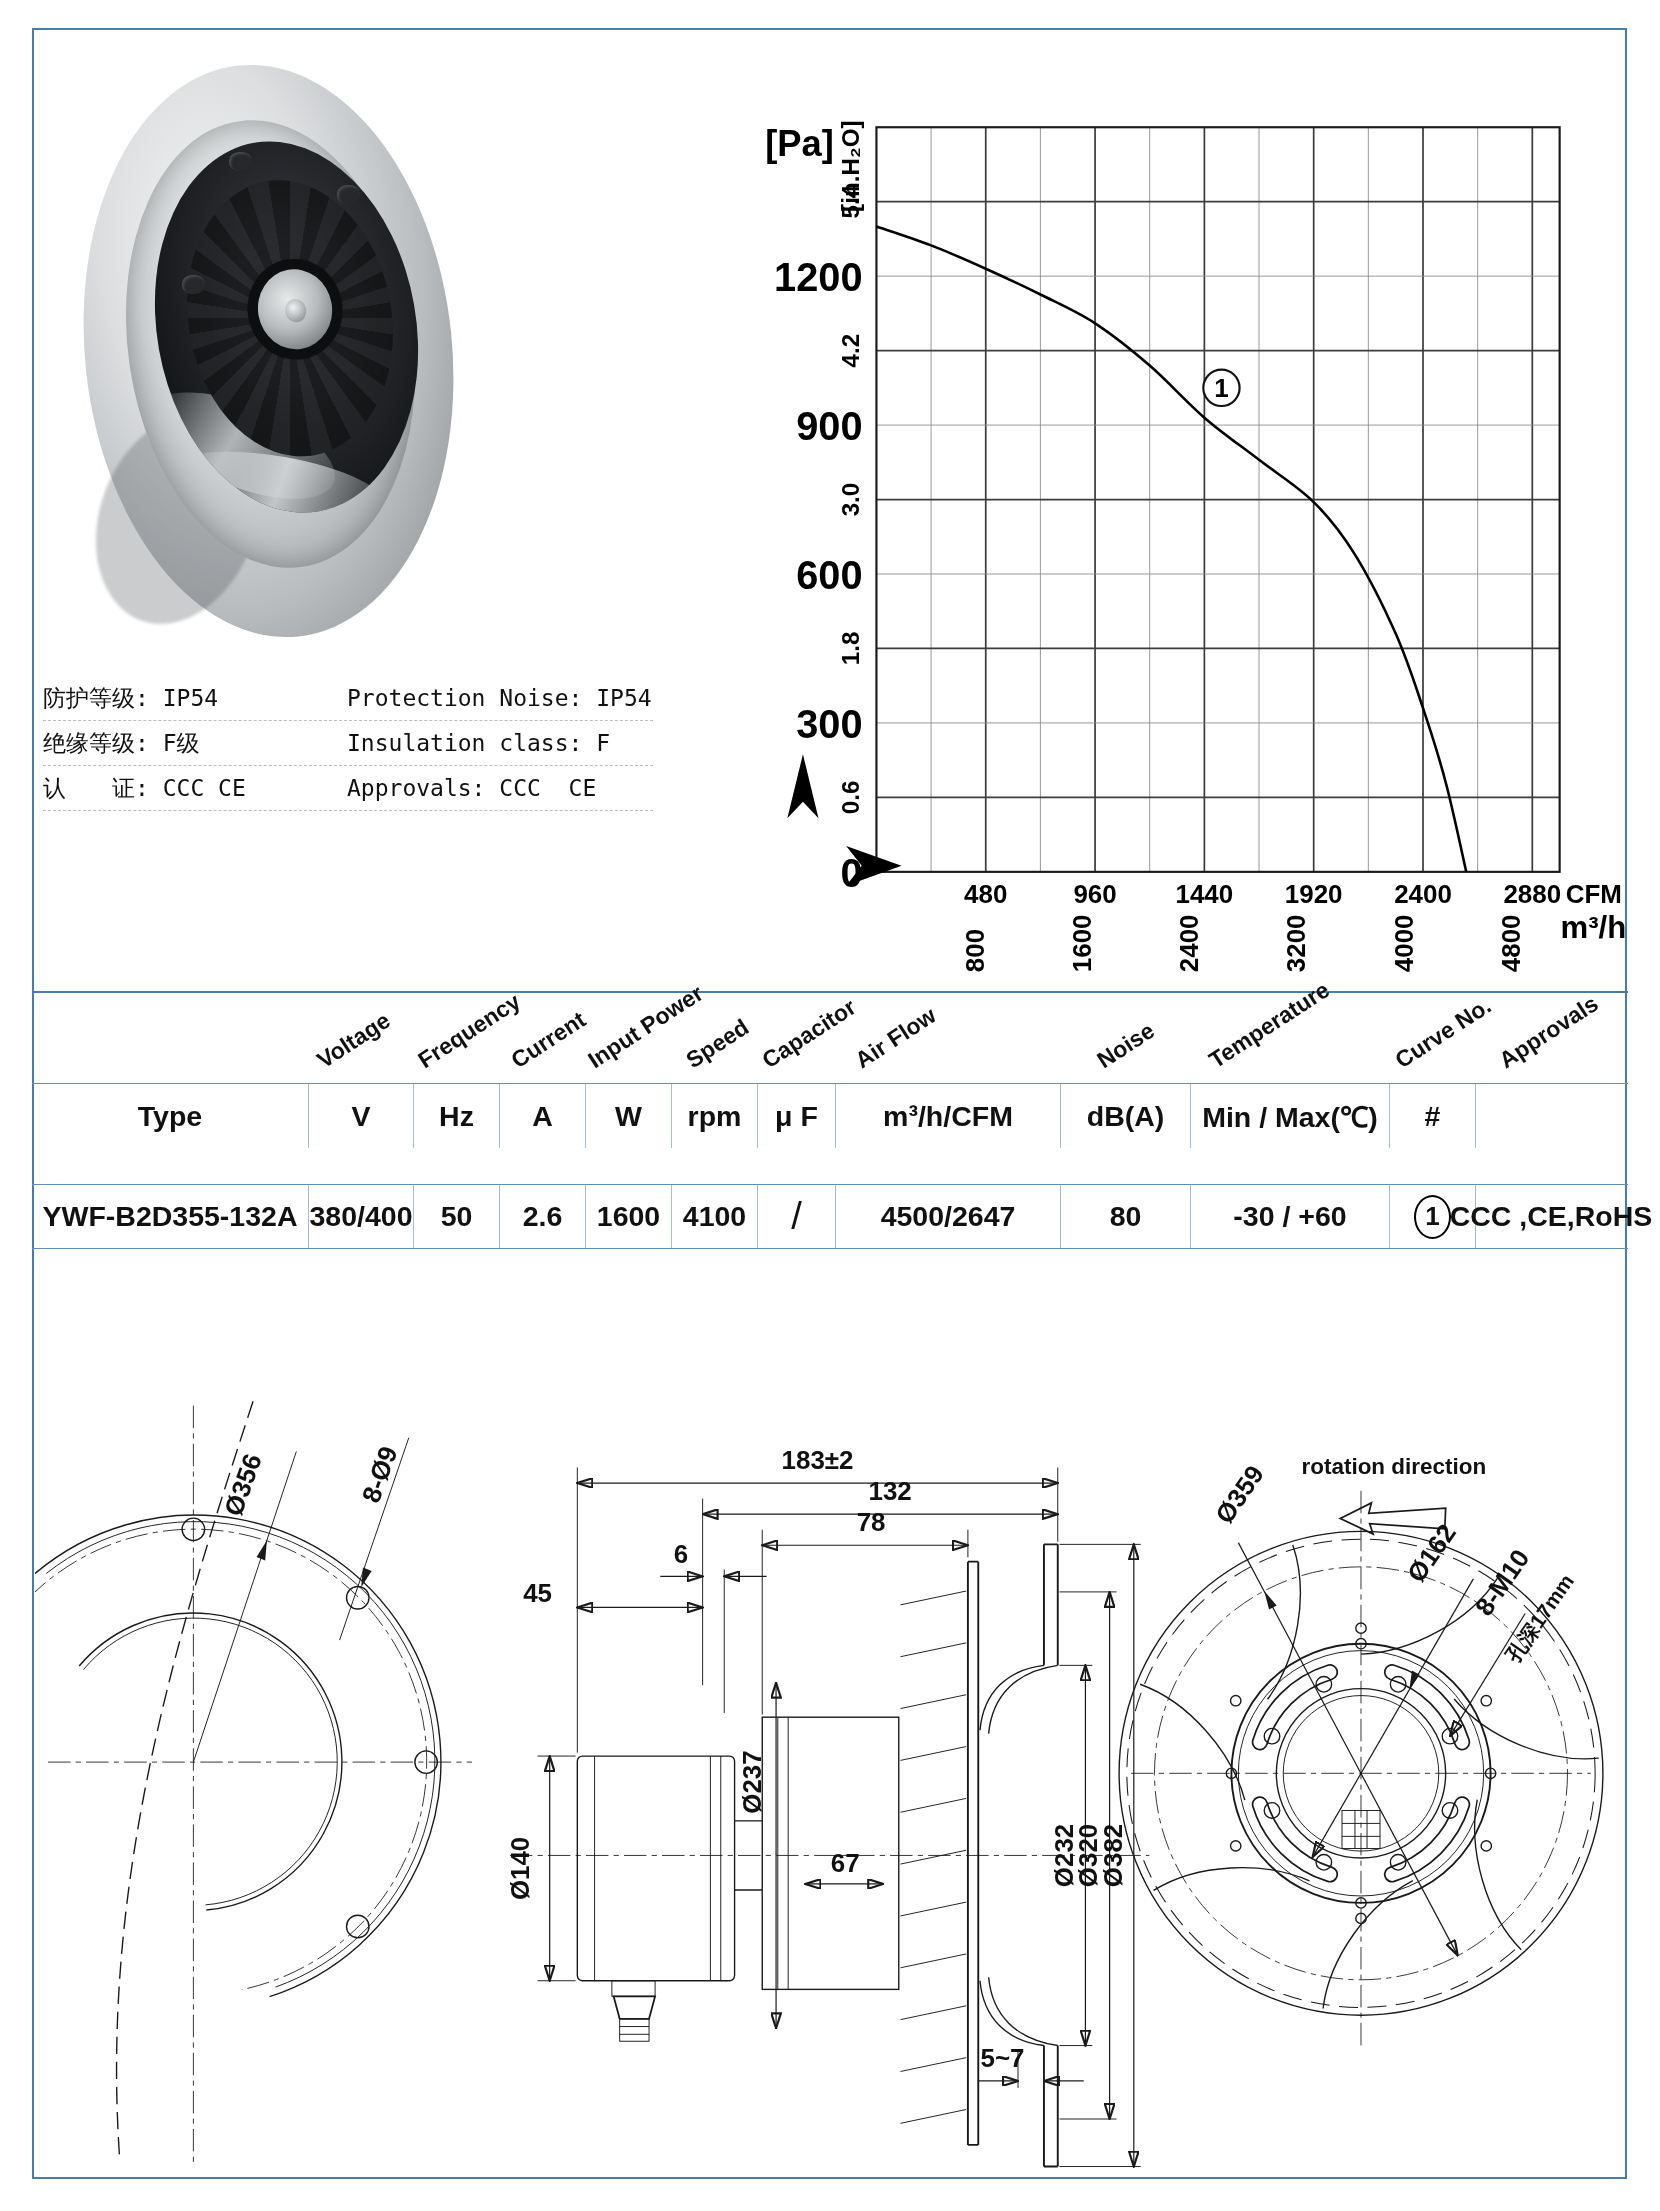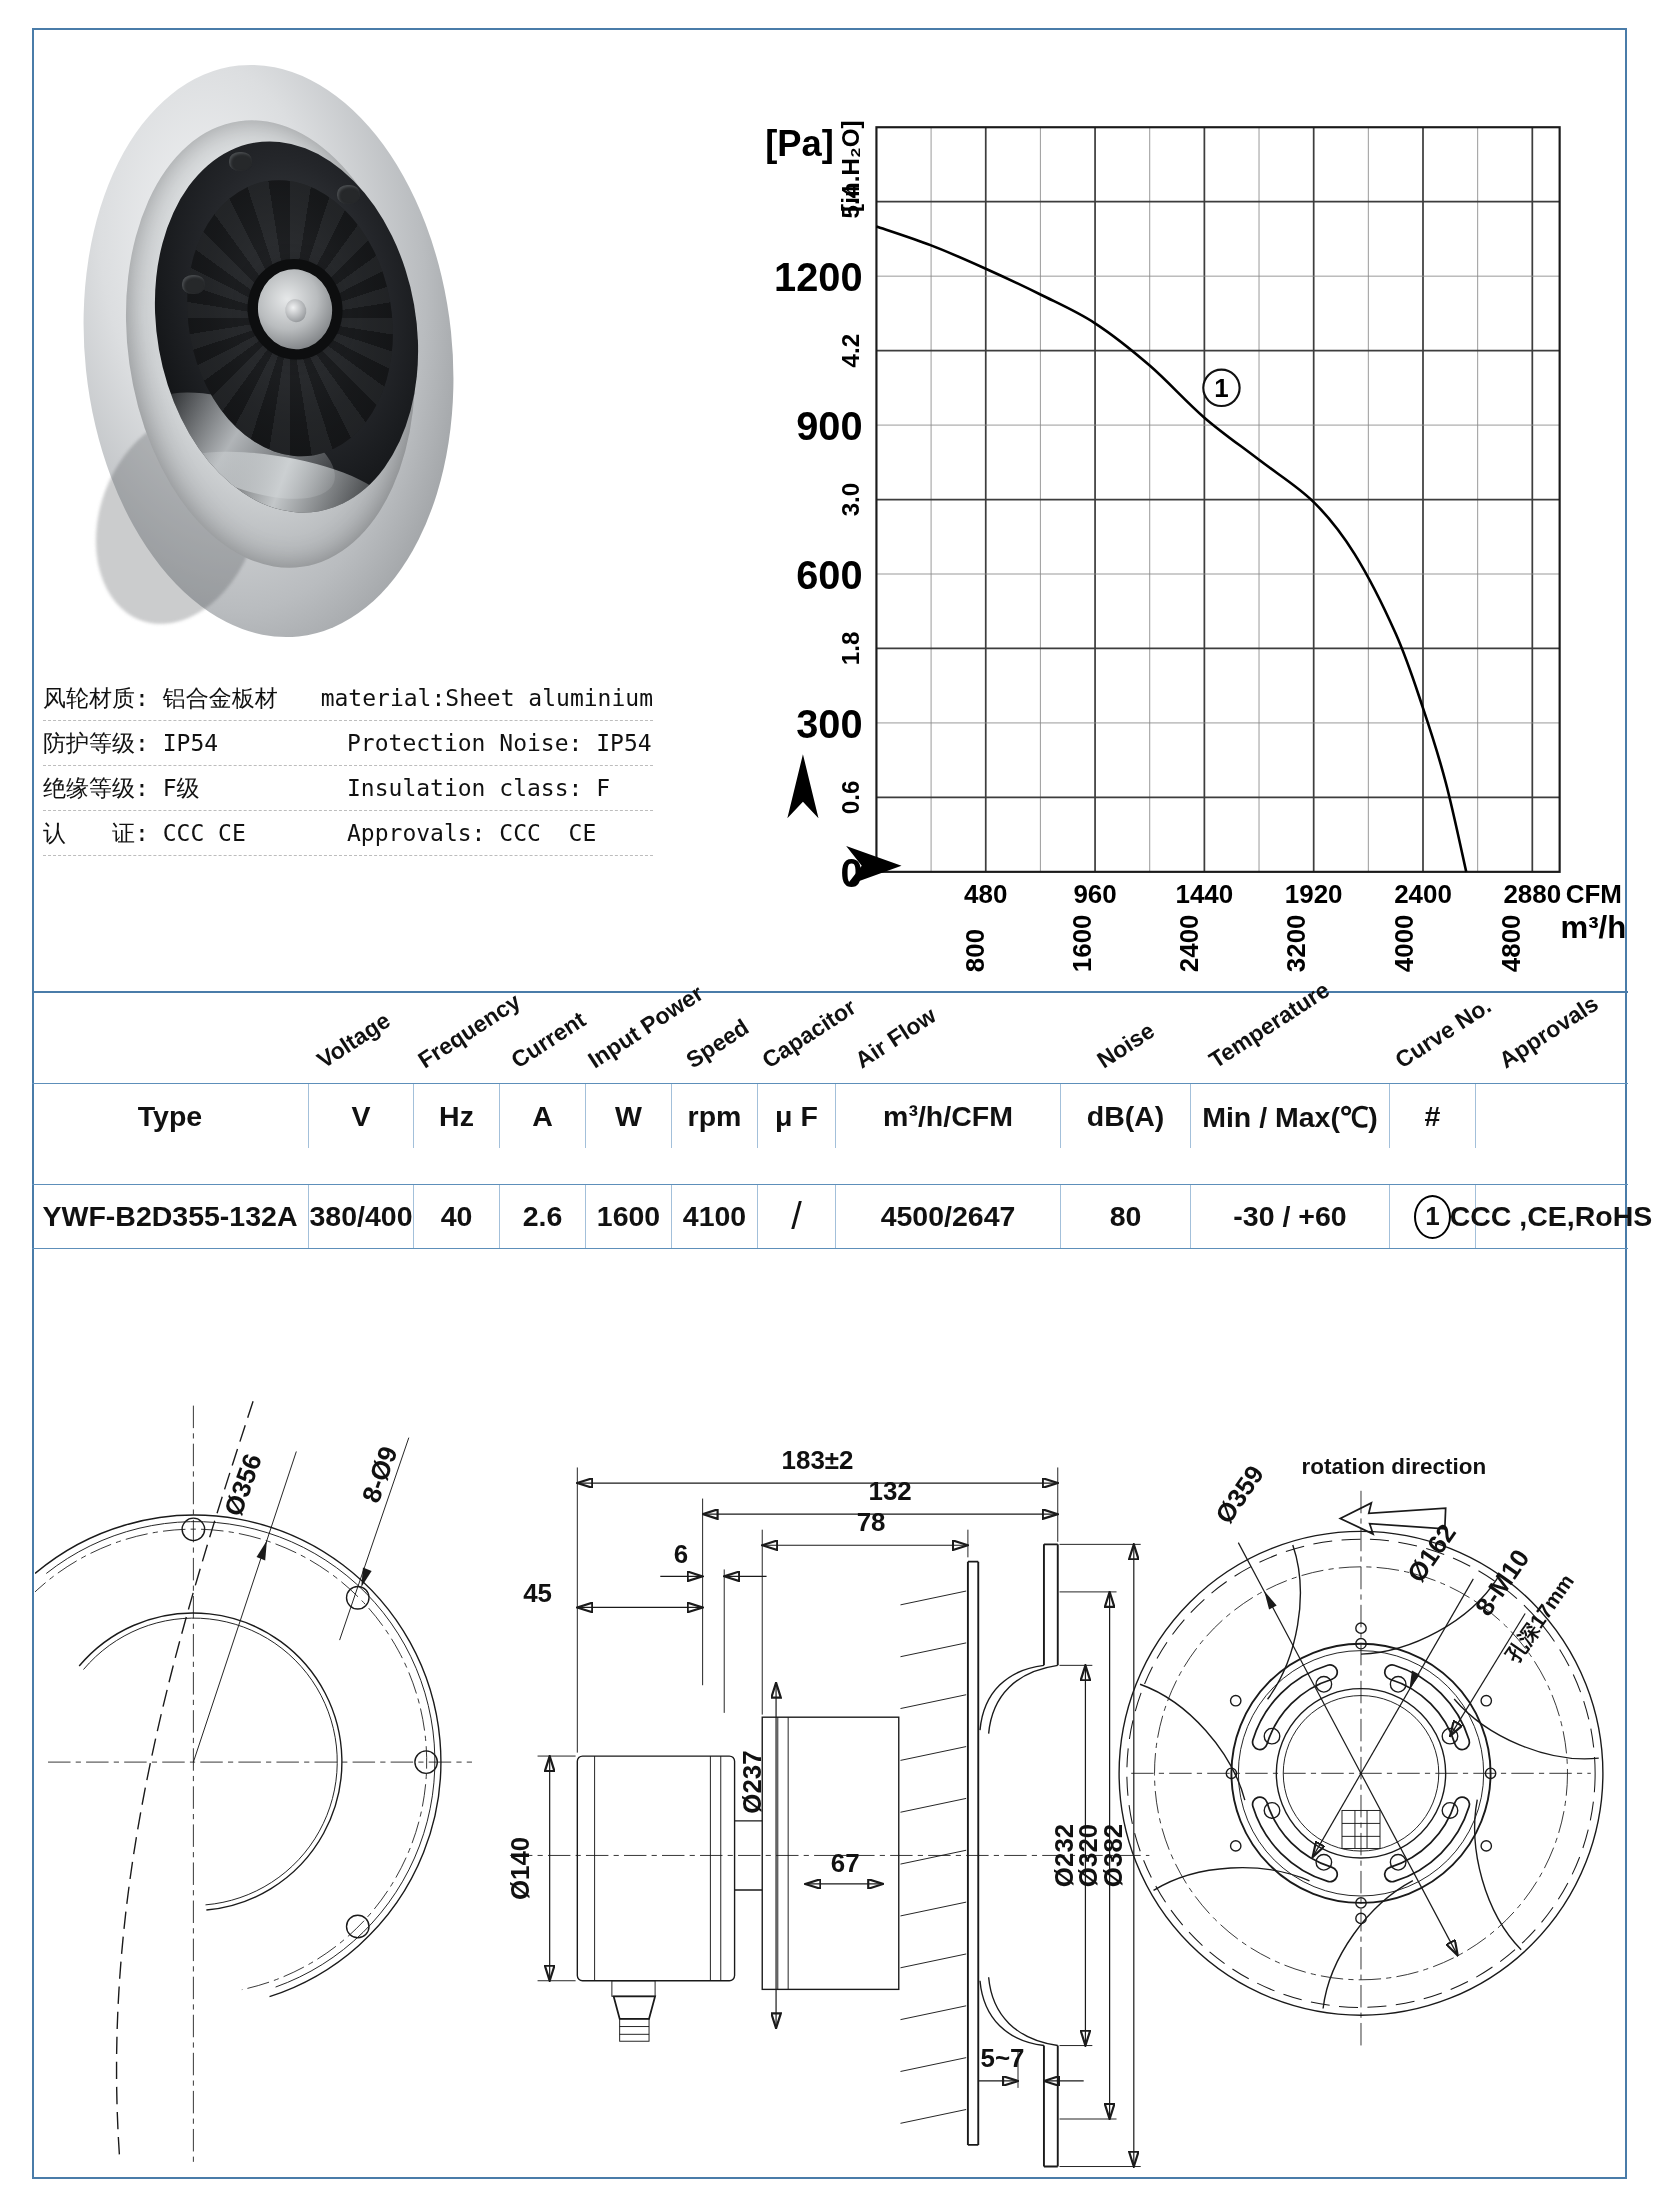--- a/index.html
+++ b/index.html
@@ -107,24 +107,20 @@
       <div class="hub"></div>
       <div class="hub-pin"></div>
     </div>
     <div class="bolt" style="left:177px;top:104px;"></div>
     <div class="bolt" style="left:285px;top:137px;"></div>
     <div class="bolt" style="left:130px;top:227px;"></div>
   </div>
 
   <div class="specs">
     <div class="spec-row">
-      <span class="spec-cn">风轮材质: 铝合金板材</span>
-      <span class="spec-en">material:Sheet aluminium</span>
-    </div>
-    <div class="spec-row">
       <span class="spec-cn">防护等级: IP54</span>
       <span class="spec-en">Protection Noise: IP54</span>
     </div>
     <div class="spec-row">
       <span class="spec-cn">绝缘等级: F级</span>
       <span class="spec-en">Insulation class: F</span>
     </div>
     <div class="spec-row">
       <span class="spec-cn">认　　证: CCC CE</span>
       <span class="spec-en">Approvals: CCC  CE</span>
@@ -217,21 +213,21 @@
       <div class="cell">μ F</div>
       <div class="cell">m³/h/CFM</div>
       <div class="cell">dB(A)</div>
       <div class="cell">Min / Max(℃)</div>
       <div class="cell">#</div>
       <div class="cell"></div>
     </div>
     <div class="trow data">
       <div class="cell">YWF-B2D355-132A</div>
       <div class="cell">380/400</div>
-      <div class="cell">40</div>
+      <div class="cell">50</div>
       <div class="cell">2.6</div>
       <div class="cell">1600</div>
       <div class="cell">4100</div>
       <div class="cell slash">/</div>
       <div class="cell">4500/2647</div>
       <div class="cell">80</div>
       <div class="cell">-30 / +60</div>
       <div class="cell">
           <span class="circle1">1</span>
         </div>

